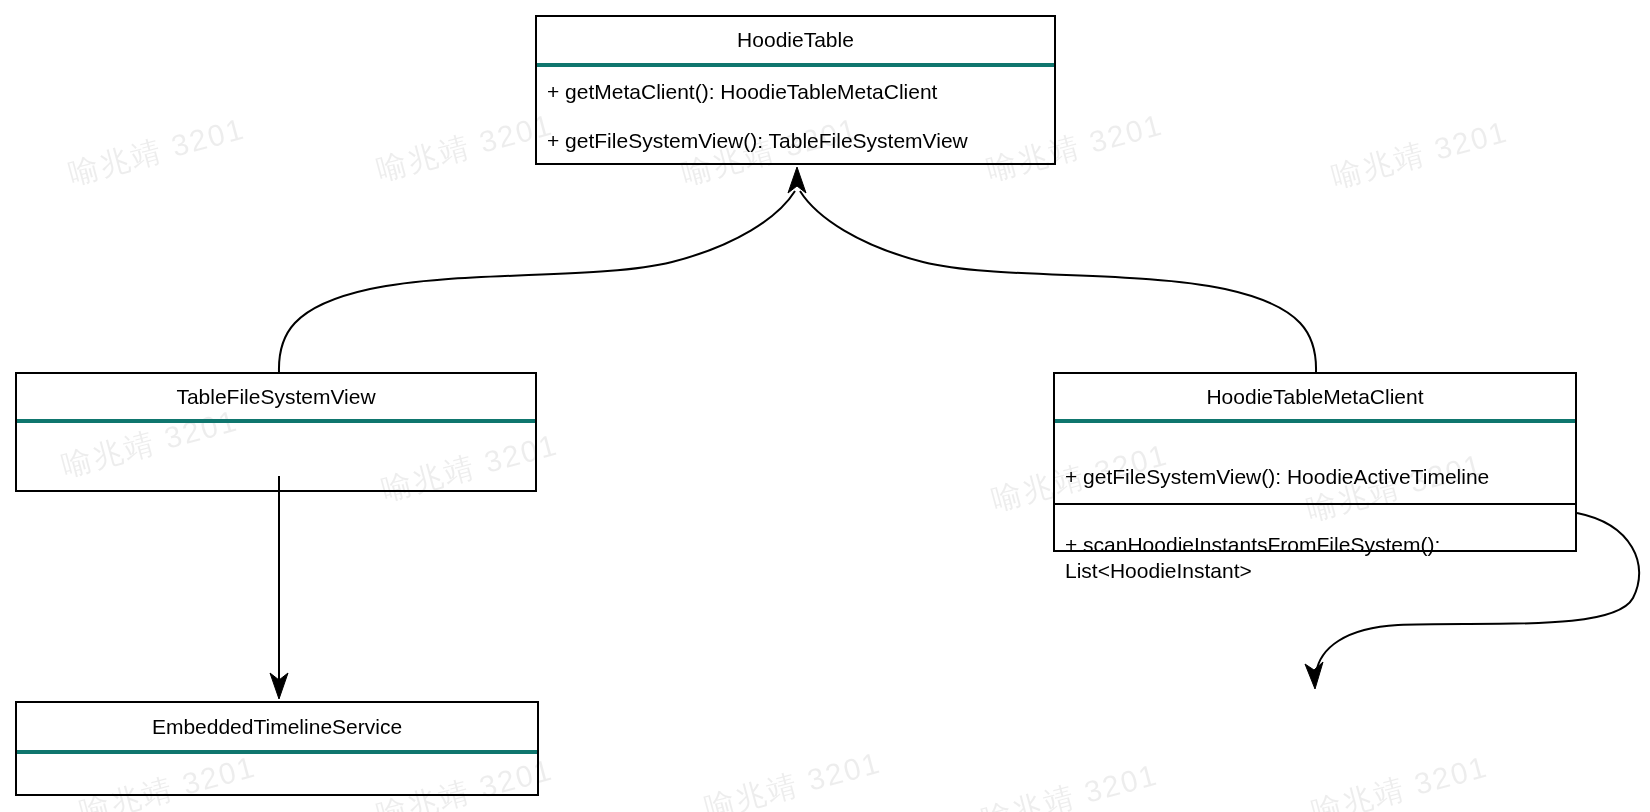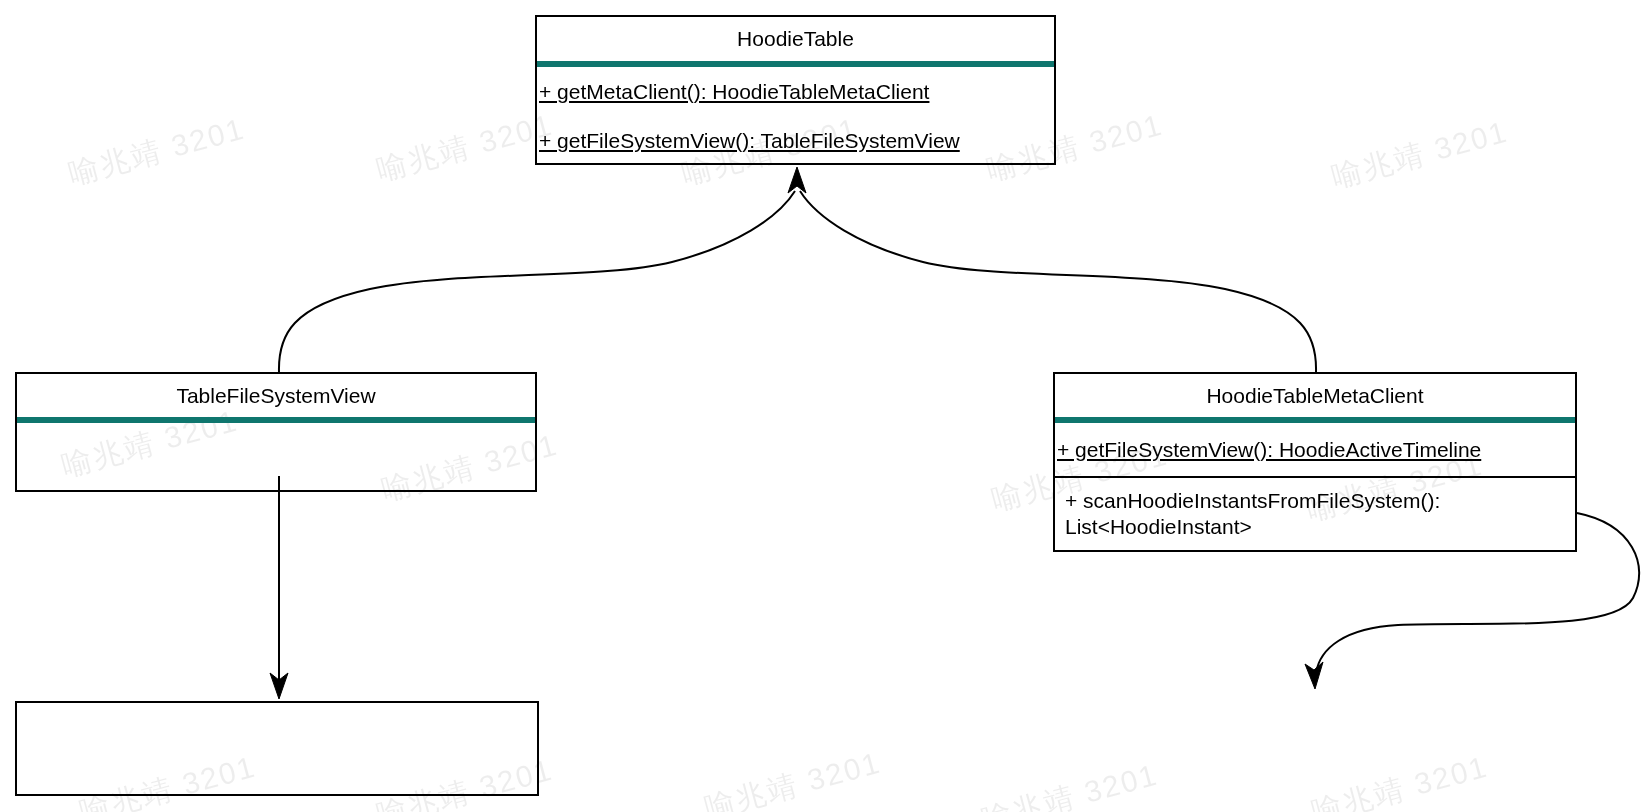--- a/index.html
+++ b/index.html
@@ -29,30 +29,29 @@
   
   .uml-class{
     position:absolute;z-index:3;
     box-sizing:border-box;
     border:2px solid #000;
     background:transparent;
     font-size:21px;
   }
   .uml-title{
     box-sizing:border-box;
-    border-bottom:6px solid #0f766e;
+    border-bottom:4px solid #0f766e;
     display:flex;align-items:center;justify-content:center;
     white-space:nowrap;
   }
   .uml-methods{box-sizing:border-box;}
   .uml-method-line{
     display:flex;align-items:center;
-    padding:0 2px;
+    padding:0 10px;
     white-space:nowrap;
-    text-decoration:underline;
   }
   .uml-method-block{
     box-sizing:border-box;
     display:flex;align-items:center;
     padding:0 10px;
     line-height:26px;
   }
   .divider-bottom{border-bottom:2px solid #000;}
   .fill{flex:1 1 auto;}
 </style>
@@ -99,24 +98,25 @@
       <div class="uml-method-line" style="height:50px;">+ getMetaClient(): HoodieTableMetaClient</div>
       <div class="uml-method-line" style="height:48px;">+ getFileSystemView(): TableFileSystemView</div>
     </div>
   </div>
 
   <div class="uml-class" style="left:15px;top:372px;width:522px;height:120px;">
     <div class="uml-title" style="height:49px;">TableFileSystemView</div>
     <div class="uml-methods fill" style="height:51px;"></div>
   </div>
 
-  <div class="uml-class" style="left:1053px;top:372px;width:524px;height:180px;display:flex;flex-direction:column;">
+  <div class="uml-class" style="left:1053px;top:372px;width:524px;height:180px;display:flex;flex-direction:column;gap:27px;">
     <div class="uml-title" style="height:49px;flex:0 0 auto;">HoodieTableMetaClient</div>
     <div class="uml-method-line divider-bottom" style="height:53px;flex:0 0 auto;">+ getFileSystemView(): HoodieActiveTimeline</div>
     <div class="uml-method-block fill">+ scanHoodieInstantsFromFileSystem(): List&lt;HoodieInstant&gt;</div>
   </div>
 
   <div class="uml-class" style="left:15px;top:701px;width:524px;height:95px;">
+    <div class="uml-title" style="height:51px;">EmbeddedTimelineService</div>
     <div class="uml-methods fill" style="height:40px;"></div>
   </div>
 
 
 </div>
 
 </body></html>

